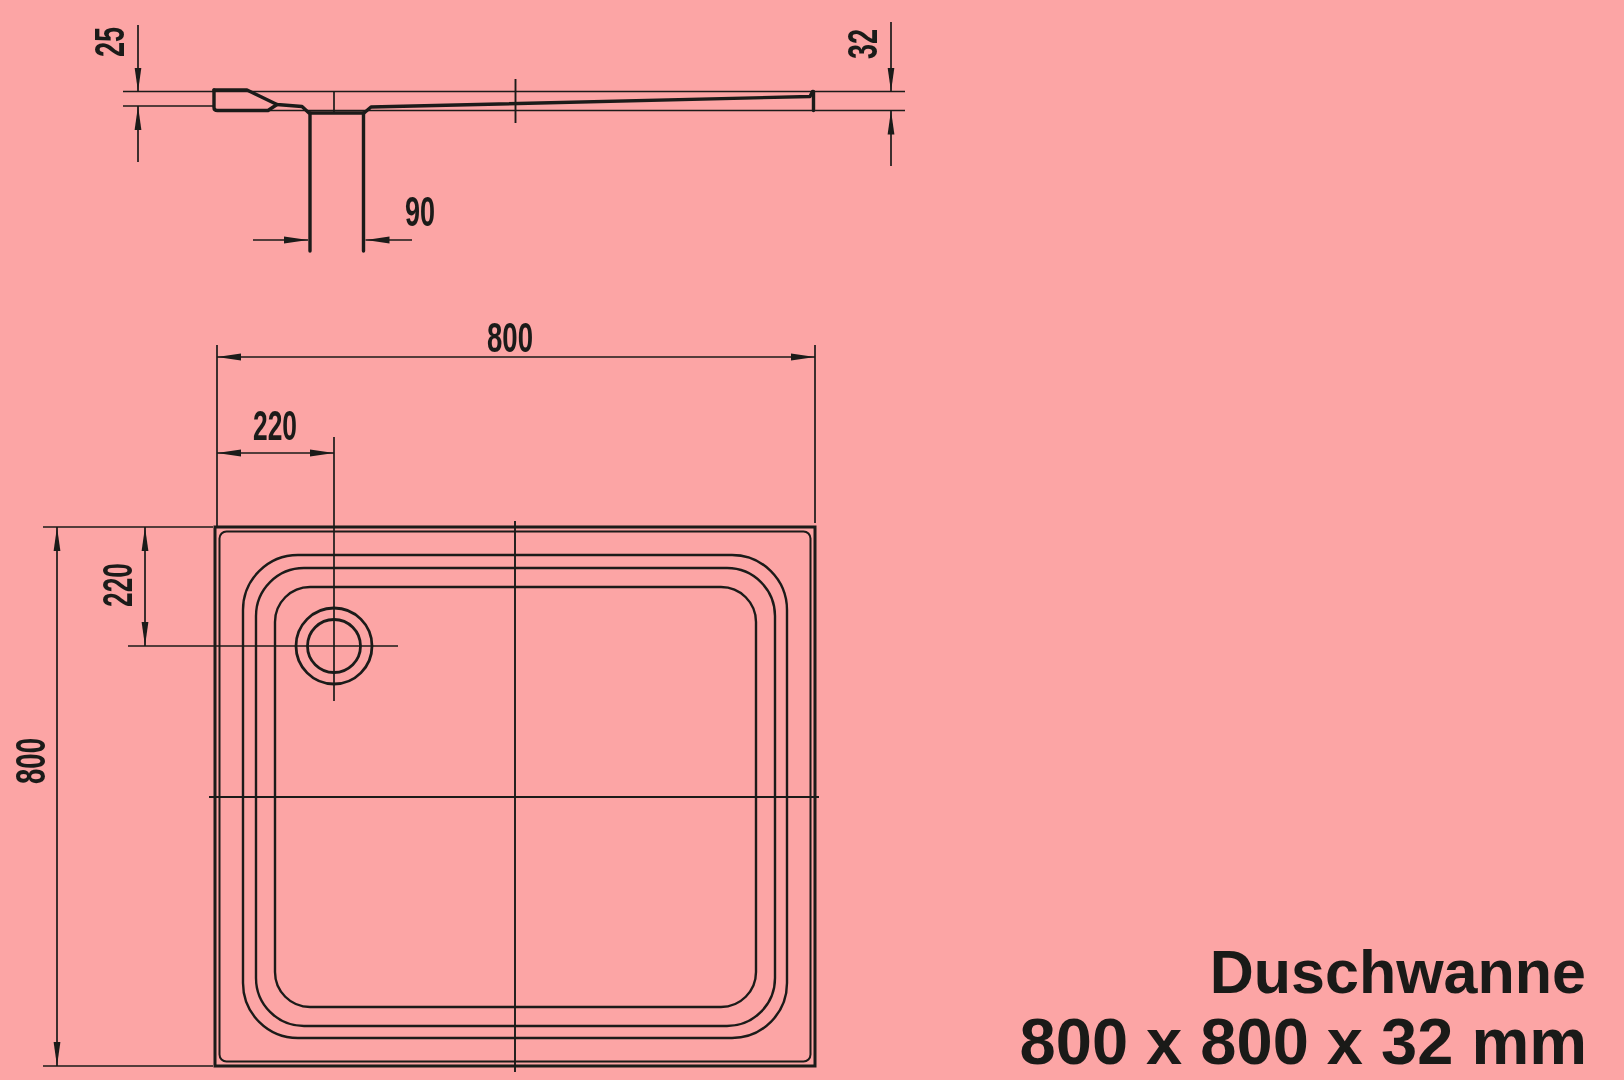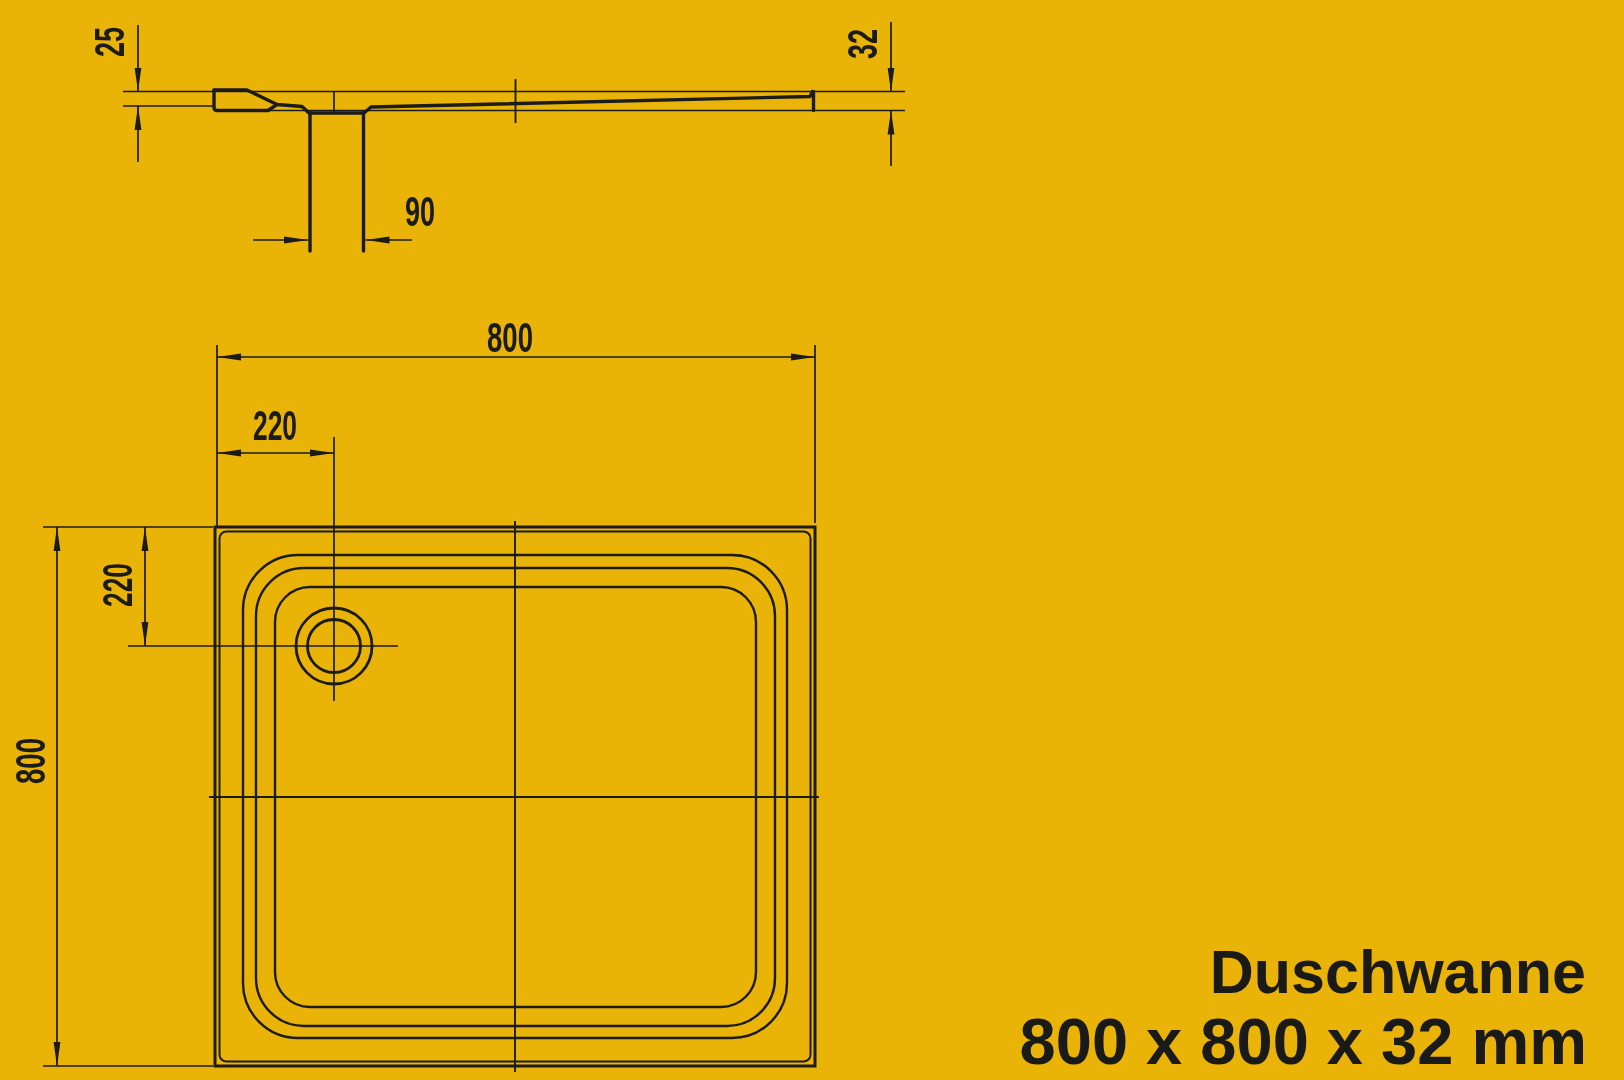--- a/index.html
+++ b/index.html
@@ -4,21 +4,21 @@
 <style>
   html, body {
     margin: 0;
     padding: 0;
     background: #ffffff;
   }
   .drawing-wrap {
     position: relative;
     width: 1624px;
     height: 1080px;
-    background: #eab308;
+    background: #fca5a5;
     overflow: hidden;
   }
   svg { display: block; }
   .thin   { stroke: #1b1b19; stroke-width: 1.7; fill: none; }
   .center { stroke: #1b1b19; stroke-width: 1.9; fill: none; }
   .thick  { stroke: #1b1b19; stroke-width: 3.4; fill: none; stroke-linejoin: round; stroke-linecap: round; }
   .border-outer { stroke: #1b1b19; stroke-width: 3;   fill: none; }
   .border-inner { stroke: #1b1b19; stroke-width: 2;   fill: none; }
   .rring  { stroke: #1b1b19; stroke-width: 2.4; fill: none; }
   .circ   { stroke: #1b1b19; stroke-width: 2.8; fill: none; }

